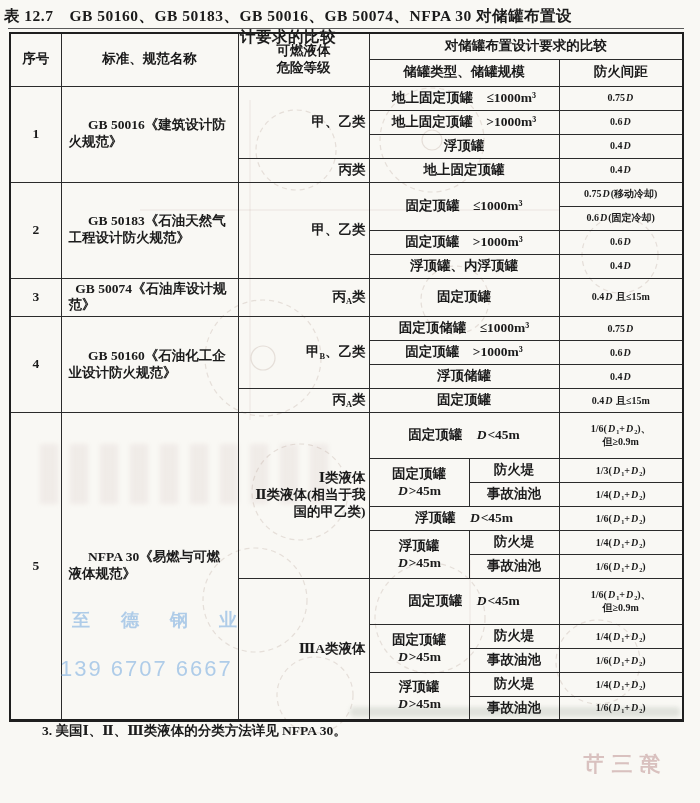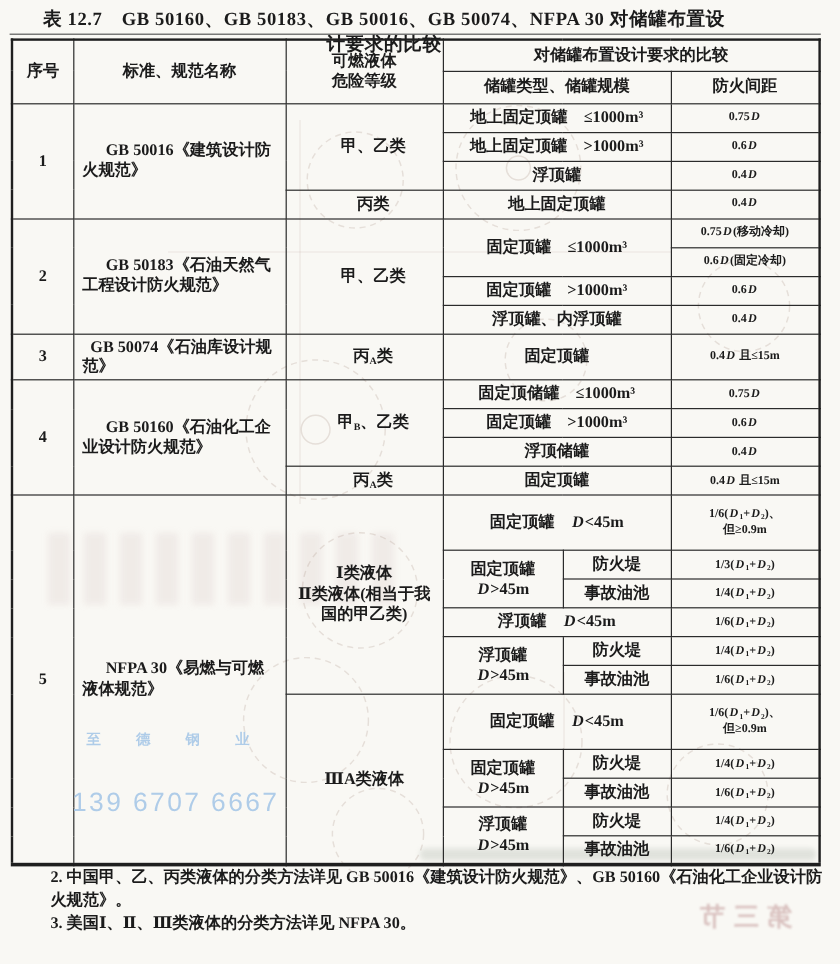--- a/index.html
+++ b/index.html
@@ -4,51 +4,51 @@
 <style>
   html,body{margin:0;padding:0;}
   body{
     width:700px;height:803px;position:relative;overflow:hidden;
     background:#f9f8f4;
     font-family:"Liberation Serif","DejaVu Serif",serif;
     color:#1b1b1b;
   }
   .title{
     position:absolute;top:6px;left:0;width:576px;
-    text-align:center;font-size:15.5px;font-weight:bold;letter-spacing:.5px;margin-left:32px;
+    text-align:center;font-size:15.5px;font-weight:bold;letter-spacing:.5px;
   }
   .topline{position:absolute;top:28px;left:8px;width:676px;height:1px;background:#5a5a5a;}
   table{
     position:absolute;top:32px;left:9px;width:673px;
     border-collapse:collapse;table-layout:fixed;
     border:2px solid #1f1f1f;border-bottom:3px solid #1f1f1f;
     background:transparent;z-index:2;
   }
   th,td{
     border:1px solid #2b2b2b;
     font-size:13.5px;font-weight:bold;line-height:1.25;
     text-align:center;vertical-align:middle;padding:1px 3px;
     background:transparent;
   }
   thead tr.hr1{height:26px;}
   thead tr.hr2{height:27px;}
   tbody tr{height:24px;}
   tbody tr.tall{height:46px;}
   td.c-std{text-align:left;padding:2px 6px 2px 7px;text-indent:1.45em;}
-  td.c-class{text-align:center;padding-left:18px;}
+  td.c-class{text-align:right;padding-left:18px;}
   td.c-class.center{padding-left:3px;}
   td.c-dist{font-size:10px;}
   i{font-style:italic;font-family:"Liberation Serif",serif;padding:0 1px;}
   sub{font-size:.62em;vertical-align:-0.3em;line-height:0;}
   .ghosts{position:absolute;top:0;left:0;z-index:1;}
   .watermark{
     position:absolute;z-index:5;color:#a9c9e8;opacity:.92;
     font-family:"Liberation Sans","DejaVu Sans",sans-serif;pointer-events:none;
   }
-  .wm1{position:absolute;top:608px;left:72px;width:200px;font-size:12px;letter-spacing:13px;font-weight:bold;}
+  .wm1{position:absolute;top:608px;left:72px;width:200px;font-size:18px;letter-spacing:13px;font-weight:bold;}
   .wm2{position:absolute;top:656px;left:60px;width:220px;font-size:22px;letter-spacing:2px;}
   .ghost-text{
     position:absolute;top:750px;left:330px;width:330px;z-index:1;
     transform:scaleX(-1);
     color:rgba(185,138,138,.5);font-size:21px;font-weight:bold;letter-spacing:7px;
     filter:blur(.7px);white-space:nowrap;
   }
   .smudge1{position:absolute;top:707px;left:350px;width:330px;height:10px;z-index:1;
     background:rgba(150,165,150,.25);filter:blur(2px);border-radius:4px;}
   .smudge2{position:absolute;top:444px;left:40px;width:300px;height:60px;z-index:0;
@@ -234,21 +234,20 @@
         <td class="c-dist">1/4(<i>D</i><sub>1</sub>+<i>D</i><sub>2</sub>)</td>
       </tr>
       <tr>
         <td>事故油池</td>
         <td class="c-dist">1/6(<i>D</i><sub>1</sub>+<i>D</i><sub>2</sub>)</td>
       </tr>
     </tbody>
   </table>
 
   <div class="notes">
-    <div class="note-line n2">2. 中国甲、乙、丙类液体的分类方法详见 GB 50016《建筑设计防火规范》、GB 50160《石油化工企业设计防火规范》。</div>
     <div class="note-line n4">3. 美国Ⅰ、Ⅱ、Ⅲ类液体的分类方法详见 NFPA 30。</div>
   </div>
 
   <div class="watermark">
     <div class="wm1">至 德 钢 业</div>
     <div class="wm2">139 6707 6667</div>
   </div>
 
   <div class="ghost-text">第三节</div>
   <div class="smudge1"></div>

